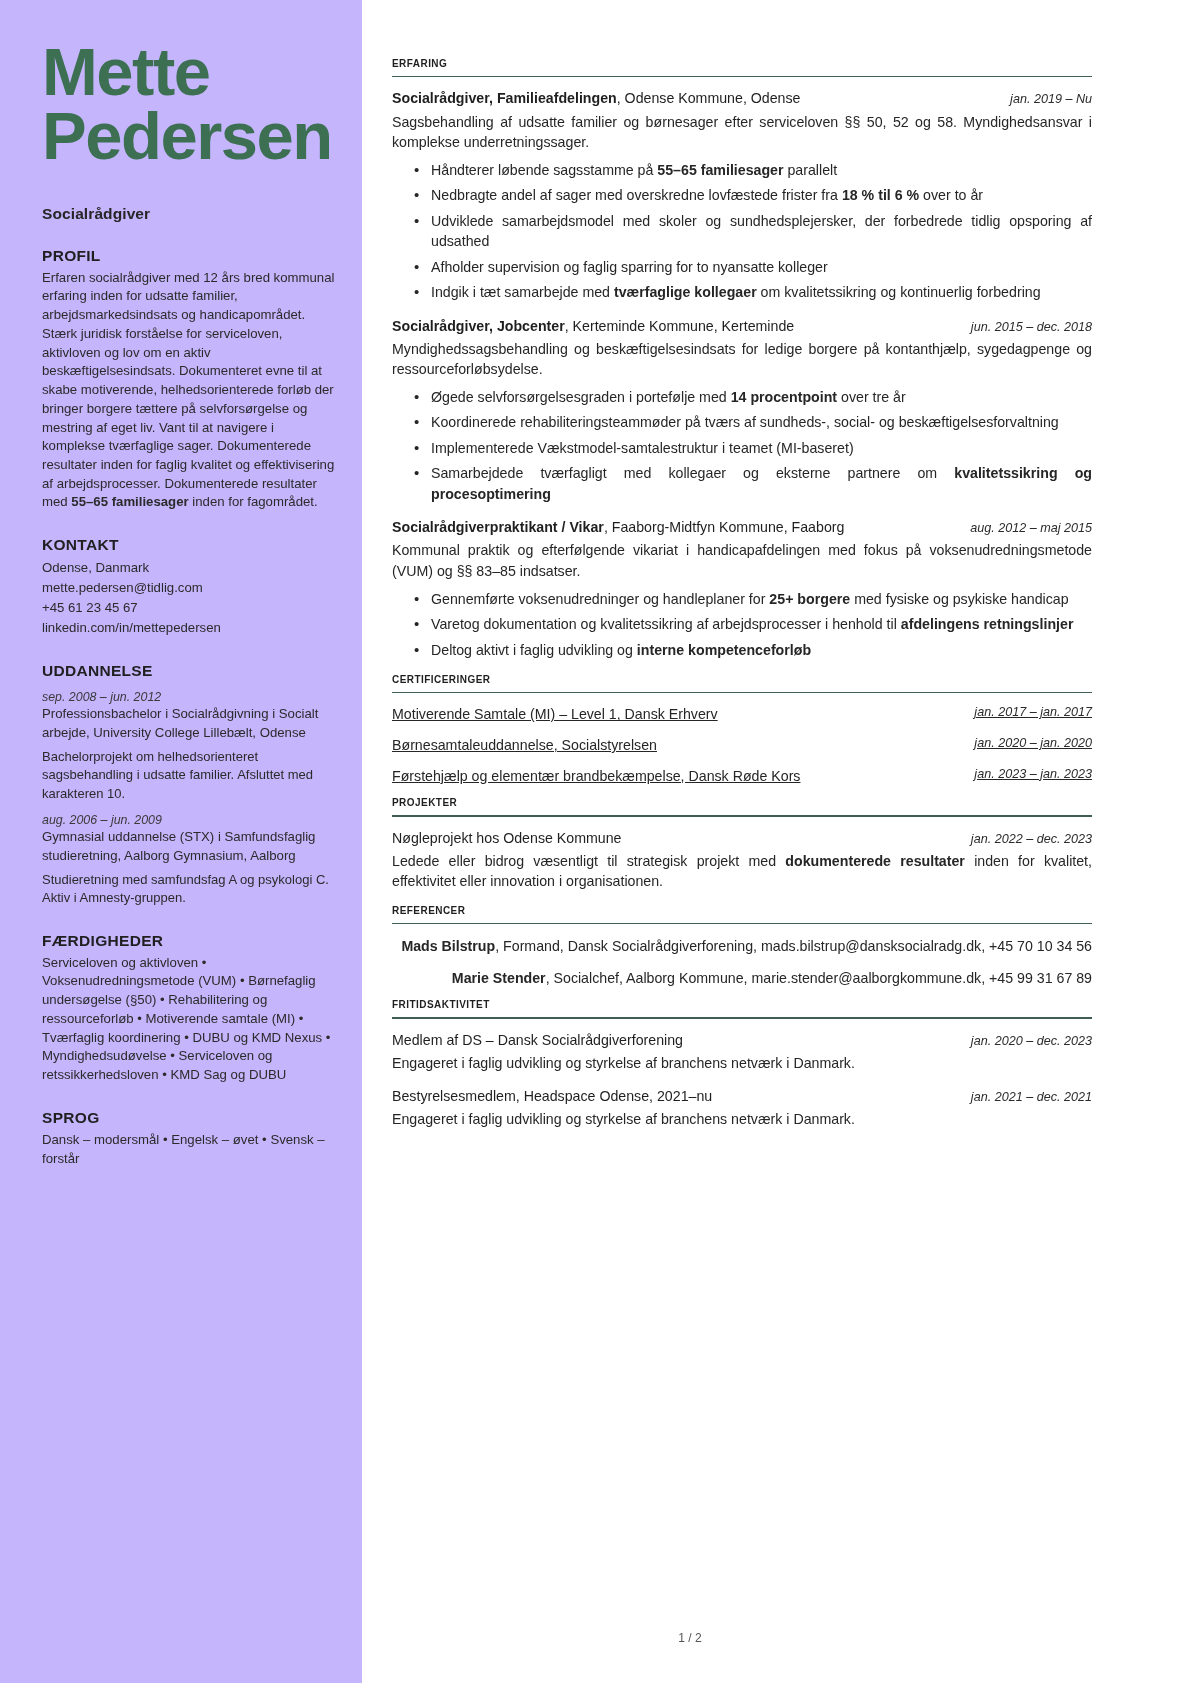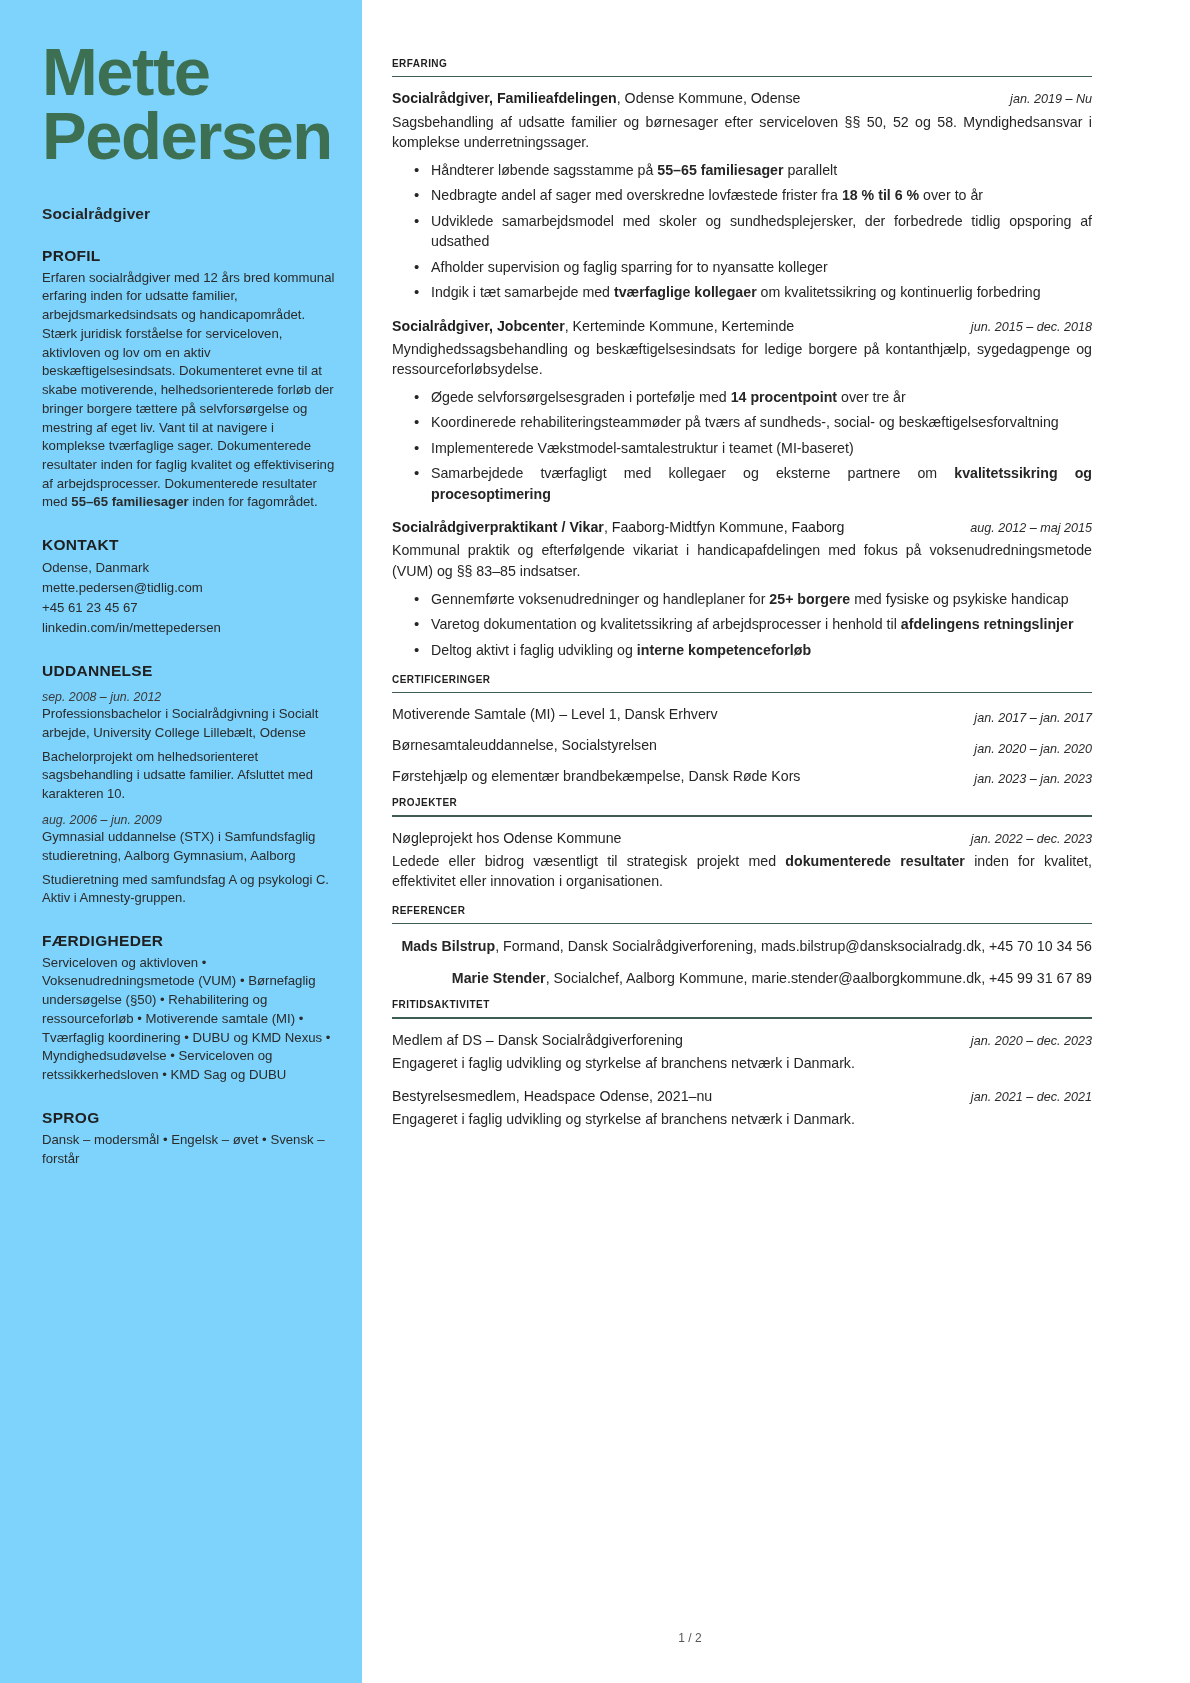--- a/index.html
+++ b/index.html
@@ -18,21 +18,21 @@
     width: 1190px;
     height: 1683px;
     display: flex;
     background: #ffffff;
   }
 
   
   .sidebar {
     width: 362px;
     flex: 0 0 362px;
-    background: #7dd3fc;
+    background: #c4b5fd;
     padding: 40px 22px 20px 42px;
   }
 
   .name-block { margin-bottom: 6px; }
 
   .name-line {
     font-size: 67px;
     line-height: 0.96;
     font-weight: 700;
     color: #3d7052;
@@ -177,24 +177,25 @@
     left: 0;
     top: -1px;
     font-size: 15px;
     color: #262626;
   }
 
   ul.bullets li b { font-weight: 700; }
 
   .flat-row {
     display: flex;
-    align-items: flex-end;
+    align-items: flex-start;
     justify-content: space-between;
     gap: 4px;
     margin-bottom: 11px;
+    text-decoration: underline;
   }
 
   .flat-row-text {
     font-size: 14.2px;
     line-height: 1.38;
     color: #262626;
   }
 
   .ref-item {
     font-size: 14.2px;

